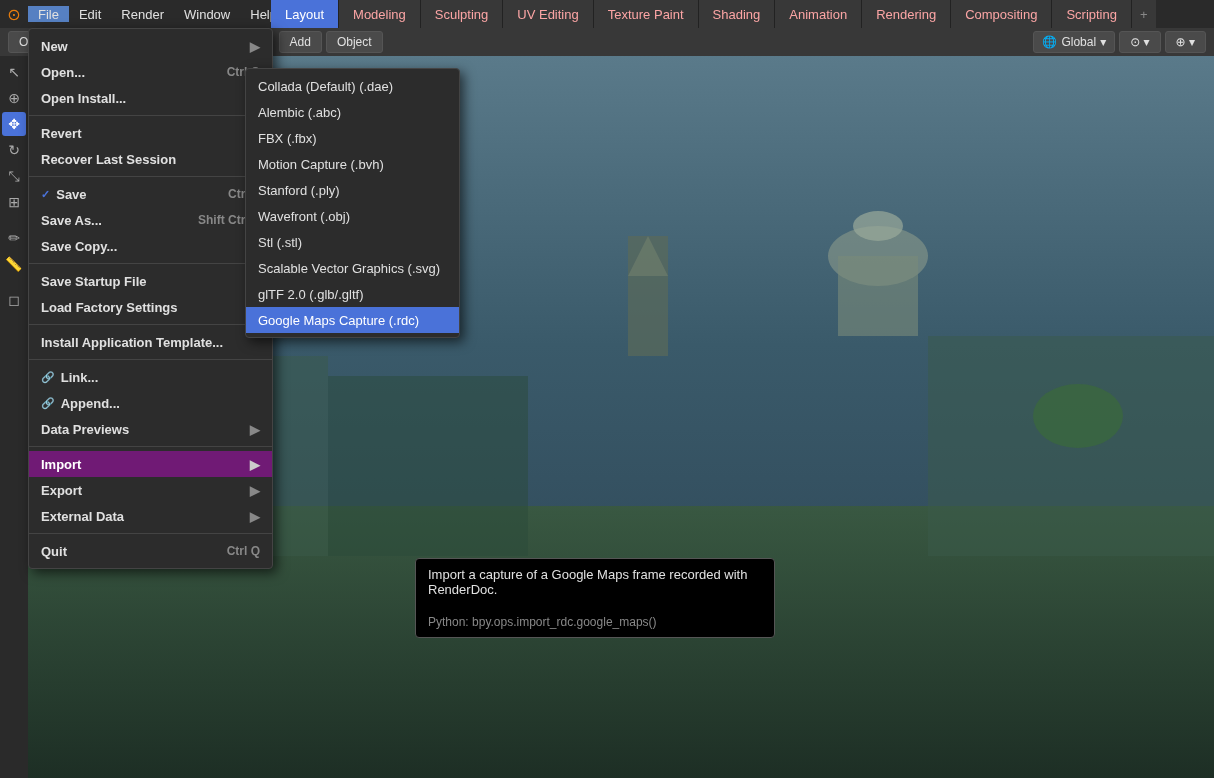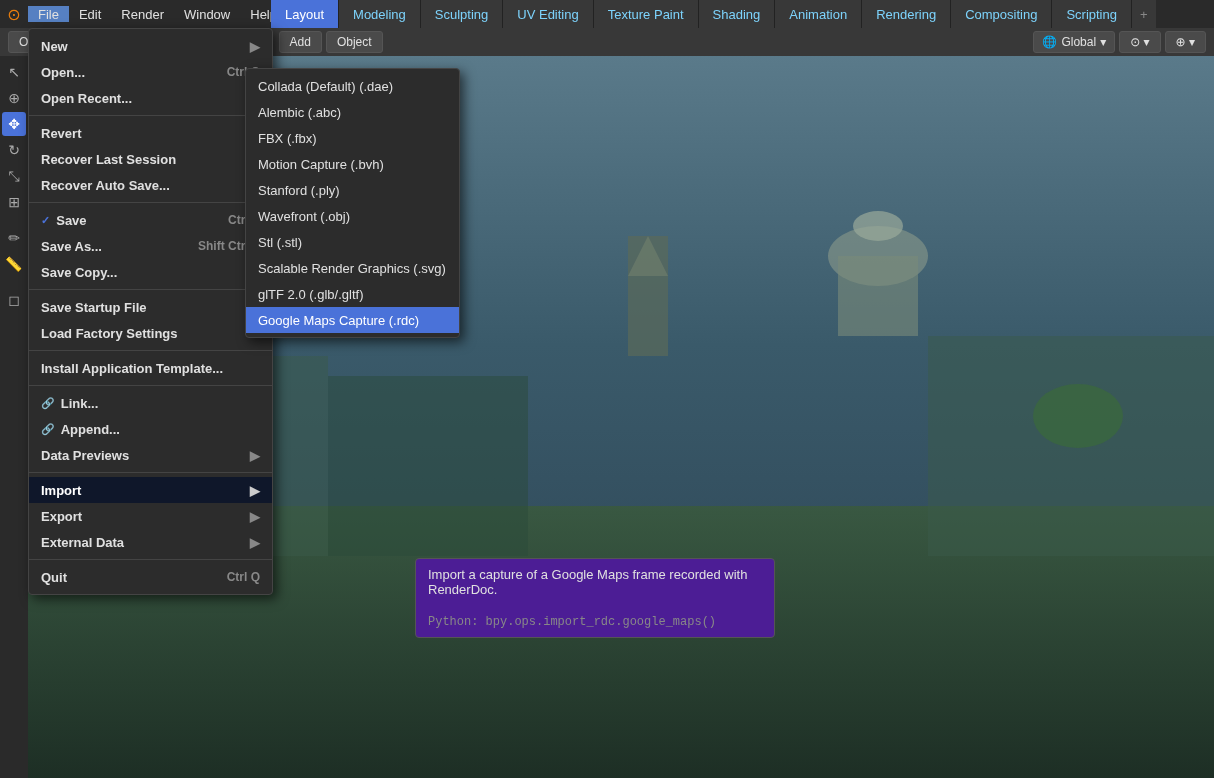--- a/index.html
+++ b/index.html
@@ -58,21 +58,21 @@
       display: flex;
       align-items: flex-end;
       z-index: 100;
     }
     .workspace-tab {
       padding: 0 14px;
       height: 28px;
       display: flex;
       align-items: center;
       cursor: pointer;
-      color: #7dd3fc;
+      color: #fca5a5;
       font-size: 13px;
       background: #383838;
       border-right: 1px solid #222;
     }
     .workspace-tab.active {
       background: #4a72d9;
       color: white;
     }
     .workspace-tab-add {
       padding: 0 8px;
@@ -195,21 +195,21 @@
       display: flex;
       align-items: center;
       padding: 3px 12px;
       cursor: pointer;
       color: #e0e0e0;
       font-size: 13px;
       height: 26px;
       position: relative;
     }
     .dropdown-item.active, .dropdown-item.highlighted {
-      background: #0f172a;
+      background: #701a75;
       color: white;
     }
     .dropdown-item .shortcut {
       margin-left: auto;
       color: #888;
       font-size: 12px;
     }
     .dropdown-item .arrow {
       margin-left: auto;
       color: #888;
@@ -247,36 +247,36 @@
     }
     .import-submenu .dropdown-item.highlighted {
       background: #4a72d9;
     }
 
     
     .tooltip-box {
       position: absolute;
       bottom: 140px;
       left: 415px;
-      background: #4c1d95;
+      background: #000000;
       border: 1px solid #555;
       border-radius: 4px;
       padding: 8px 12px;
       z-index: 400;
       max-width: 360px;
     }
     .tooltip-title {
       color: #e0e0e0;
       font-size: 13px;
       margin-bottom: 4px;
     }
     .tooltip-code {
       color: #888;
       font-size: 12px;
-      font-family: Liberation Mono, monospace;
+      font-family: Liberation Sans, sans-serif;
       margin-top: 18px;
     }
   </style>
 </head>
 <body>
 
 <div class="top-menubar">
   <div class="blender-logo">⊙</div>
   <div class="menu-item active">File</div>
   <div class="menu-item">Edit</div>
@@ -373,33 +373,30 @@
 
   <div class="dropdown-item">
     <span>New</span>
     <span class="arrow">▶</span>
   </div>
   <div class="dropdown-item">
     <span>Open...</span>
     <span class="shortcut">Ctrl O</span>
   </div>
   <div class="dropdown-item">
-    <span>Open Recent...</span>
+    <span>Open Install...</span>
     <span class="arrow">▶</span>
   </div>
   <div class="dropdown-sep"></div>
 
   <div class="dropdown-item">
     <span>Revert</span>
   </div>
   <div class="dropdown-item">
     <span>Recover Last Session</span>
-  </div>
-  <div class="dropdown-item">
-    <span>Recover Auto Save...</span>
   </div>
   <div class="dropdown-sep"></div>
 
   <div class="dropdown-item">
     <span class="check-icon">✓</span>
     <span>Save</span>
     <span class="shortcut">Ctrl S</span>
   </div>
   <div class="dropdown-item">
     <span>Save As...</span>
@@ -473,21 +470,21 @@
   <div class="dropdown-item">
     <span>Stanford (.ply)</span>
   </div>
   <div class="dropdown-item">
     <span>Wavefront (.obj)</span>
   </div>
   <div class="dropdown-item">
     <span>Stl (.stl)</span>
   </div>
   <div class="dropdown-item">
-    <span>Scalable Render Graphics (.svg)</span>
+    <span>Scalable Vector Graphics (.svg)</span>
   </div>
   <div class="dropdown-item">
     <span>glTF 2.0 (.glb/.gltf)</span>
   </div>
   <div class="dropdown-item highlighted">
     <span>Google Maps Capture (.rdc)</span>
   </div>
 </div>
 
 <div class="tooltip-box">

